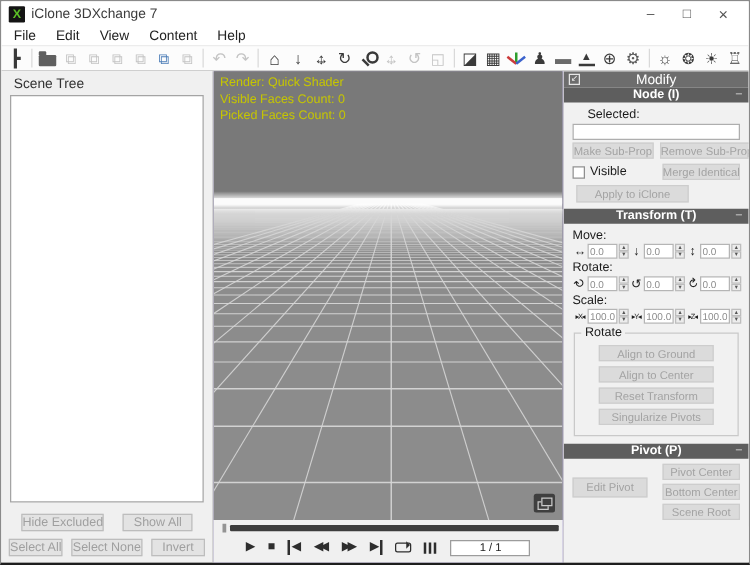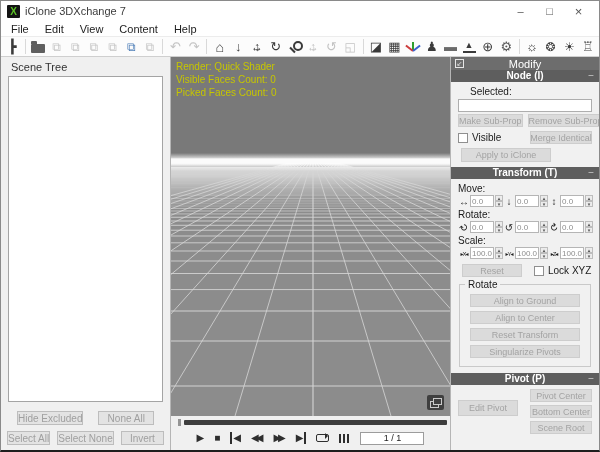--- a/index.html
+++ b/index.html
@@ -116,21 +116,21 @@
   .tf-input { width: 24px; height: 12px; border: 1px solid #b5b5b5; background: #fff; color: #8d8d8d;
               font-size: 8px; padding: 0 1px; outline: none; }
   .spin { display: flex; flex-direction: column; margin-left: 1px; }
   .spin span { width: 8px; height: 6px; background: #ececec; border: 1px solid #bdbdbd; color: #555;
                font-size: 5px; line-height: 4px; display: flex; align-items: center; justify-content: center; }
   .reset-row { display: flex; align-items: center; margin: 5px 0 2px; }
   .btn.reset-btn { width: 60px; height: 13px; margin-left: 4px; }
   .lock-row { margin-left: 12px; display: flex; align-items: center; color: #1a1a1a; }
   .align-box { border: 1px solid #c9c9c9; margin: 7px 1px 3px; padding: 5px 0 4px; position: relative; }
   .align-legend { position: absolute; top: -6px; left: 5px; background: #f1f1f1; padding: 0 3px; color: #1a1a1a; }
-  .align-box .btn { width: 110px; margin: 4px auto; }
+  .align-box .btn { width: 92px; margin: 4px auto; }
   .pivot-body { display: flex; padding: 4px 7px 5px; }
   .btn.edit-pivot { width: 60px; height: 16px; margin-top: 11px; }
   .pivot-col { margin-left: auto; display: flex; flex-direction: column; gap: 3px; }
   .pivot-col .btn { width: 62px; }
   .spring-body { flex: 1; background: #f1f1f1; }
 </style>
 </head>
 <body>
 
 <div class="window">
@@ -259,21 +259,21 @@
       </div>
     </div>
 
   <div class="content">
 
     <div class="left-panel">
       <div class="st-title">Scene Tree</div>
       <div class="st-list"></div>
       <div class="st-row1" id="st-row1">
           <div class="gbtn">Hide Excluded</div>
-          <div class="gbtn">None All</div>
+          <div class="gbtn">Show All</div>
         </div>
       <div class="st-row2" id="st-row2">
           <div class="gbtn">Select All</div>
           <div class="gbtn">Select None</div>
           <div class="gbtn">Invert</div>
         </div>
     </div>
 
     <div class="center">
       <div class="viewport" id="viewport">
@@ -592,27 +592,20 @@
               <div class="tf-field">
                 <span class="tf-ic small">▸Z◂</span>
                 <input class="tf-input" readonly="" value="100.0" style="">
                 <div class="spin">
                   <span>▴</span>
                   <span>▾</span>
                 </div>
               </div>
             </div>
           </div>
-        <div class="reset-row">
-          <div class="btn reset-btn">Reset</div>
-          <div class="lock-row">
-            <span class="checkbox"></span>
-            <span>Lock XYZ</span>
-          </div>
-        </div>
         <div class="align-box">
           <div class="align-legend">Rotate</div>
           <div id="align-btns">
               <div class="btn">Align to Ground</div>
               <div class="btn">Align to Center</div>
               <div class="btn">Reset Transform</div>
               <div class="btn">Singularize Pivots</div>
             </div>
         </div>
       </div>

